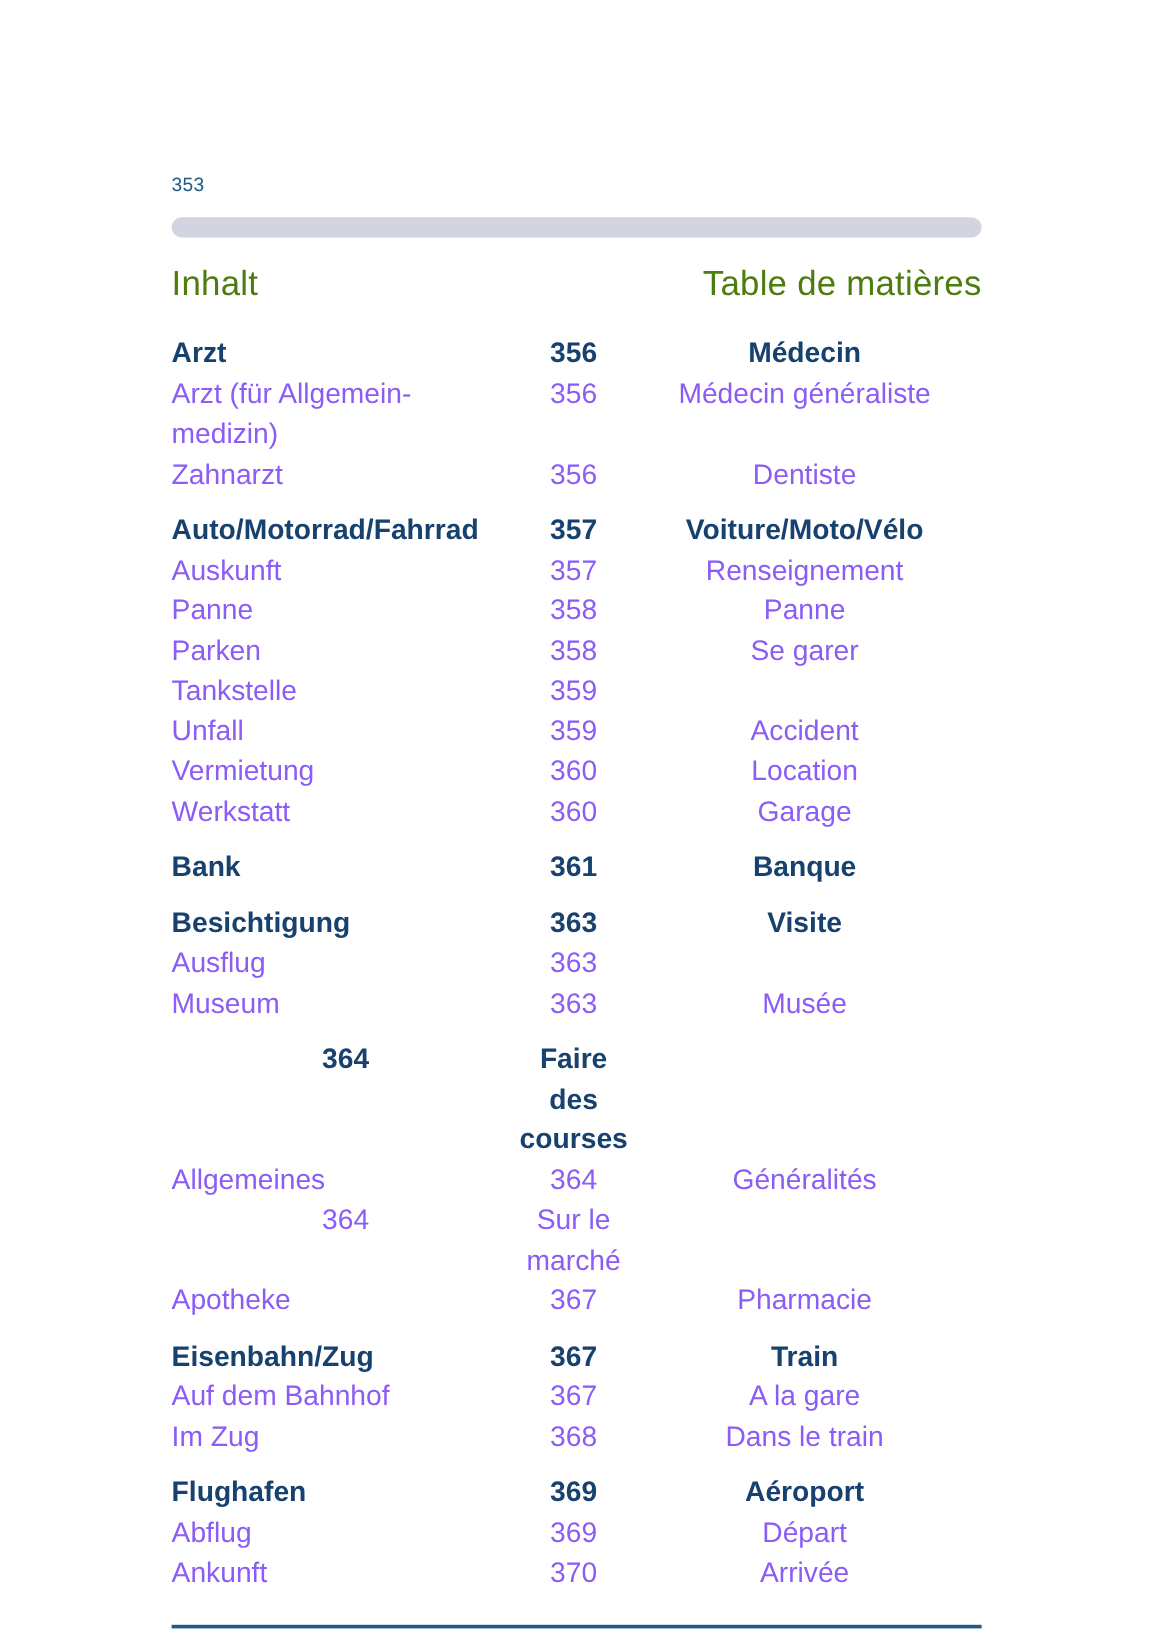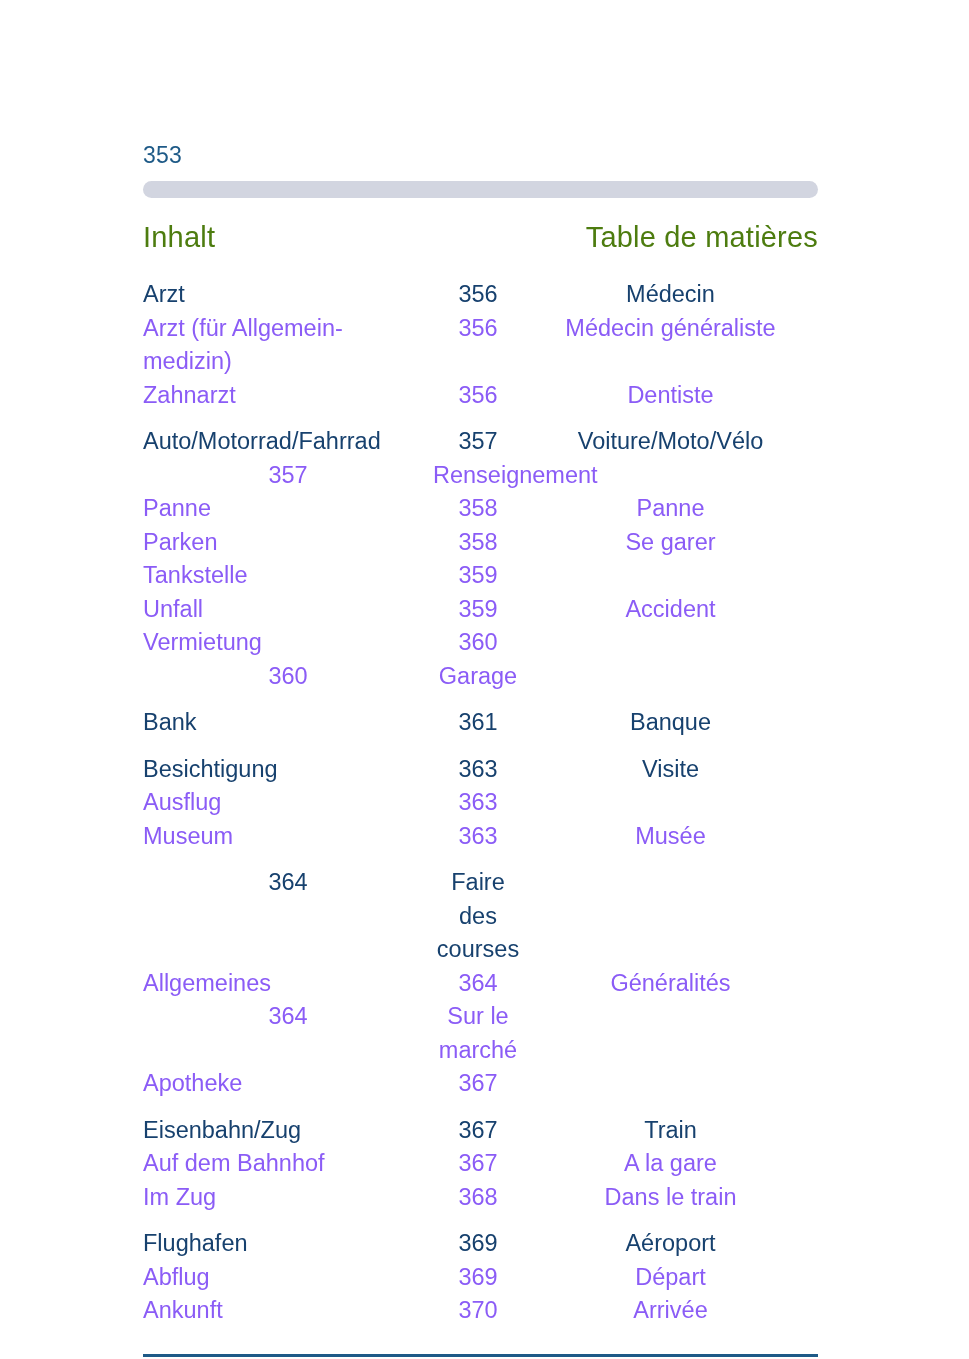--- a/index.html
+++ b/index.html
@@ -12,21 +12,21 @@
     width: 969px;
     height: 1359px;
     background: #ffffff;
     overflow: hidden;
     font-family: "Liberation Sans", sans-serif;
   }
   .page-number {
     position: absolute;
     left: 143px;
     top: 141px;
-    font-size: 23px;
+    font-size: 16px;
     line-height: 28px;
     color: #1E5A87;
     letter-spacing: 0.2px;
   }
   .header-bar {
     position: absolute;
     left: 143px;
     top: 181px;
     width: 675px;
     height: 17px;
@@ -64,21 +64,21 @@
   }
   .toc-row {
     display: grid;
     grid-template-columns: 290px 90px 1fr;
     align-items: start;
     font-size: 23.5px;
     line-height: 33.5px;
     color: #8b5cf6;
   }
   .toc-row.bold {
-    font-weight: normal;
+    font-weight: bold;
     color: #17416E;
   }
   .cell-de {
     text-align: left;
     white-space: pre-line;
   }
   .cell-page {
     text-align: center;
   }
   .cell-fr {
@@ -126,20 +126,21 @@
           <span class="cell-fr">Dentiste</span>
         </div>
       </div>
       <div class="toc-section">
         <div class="toc-row bold">
           <span class="cell-de">Auto/Motorrad/Fahrrad</span>
           <span class="cell-page">357</span>
           <span class="cell-fr">Voiture/Moto/Vélo</span>
         </div>
         <div class="toc-row">
+          <span class="cell-de">Auskunft</span>
           <span class="cell-page">357</span>
           <span class="cell-fr">Renseignement</span>
         </div>
         <div class="toc-row">
           <span class="cell-de">Panne</span>
           <span class="cell-page">358</span>
           <span class="cell-fr">Panne</span>
         </div>
         <div class="toc-row">
           <span class="cell-de">Parken</span>
@@ -151,22 +152,24 @@
           <span class="cell-page">359</span>
         </div>
         <div class="toc-row">
           <span class="cell-de">Unfall</span>
           <span class="cell-page">359</span>
           <span class="cell-fr">Accident</span>
         </div>
         <div class="toc-row">
           <span class="cell-de">Vermietung</span>
           <span class="cell-page">360</span>
-        </div>
-        <div class="toc-row">
+          <span class="cell-fr">Location</span>
+        </div>
+        <div class="toc-row">
+          <span class="cell-de">Werkstatt</span>
           <span class="cell-page">360</span>
           <span class="cell-fr">Garage</span>
         </div>
       </div>
       <div class="toc-section">
         <div class="toc-row bold">
           <span class="cell-de">Bank</span>
           <span class="cell-page">361</span>
           <span class="cell-fr">Banque</span>
         </div>
@@ -197,20 +200,21 @@
           <span class="cell-page">364</span>
           <span class="cell-fr">Généralités</span>
         </div>
         <div class="toc-row">
           <span class="cell-page">364</span>
           <span class="cell-fr">Sur le marché</span>
         </div>
         <div class="toc-row">
           <span class="cell-de">Apotheke</span>
           <span class="cell-page">367</span>
+          <span class="cell-fr">Pharmacie</span>
         </div>
       </div>
       <div class="toc-section">
         <div class="toc-row bold">
           <span class="cell-de">Eisenbahn/Zug</span>
           <span class="cell-page">367</span>
           <span class="cell-fr">Train</span>
         </div>
         <div class="toc-row">
           <span class="cell-de">Auf dem Bahnhof</span>

